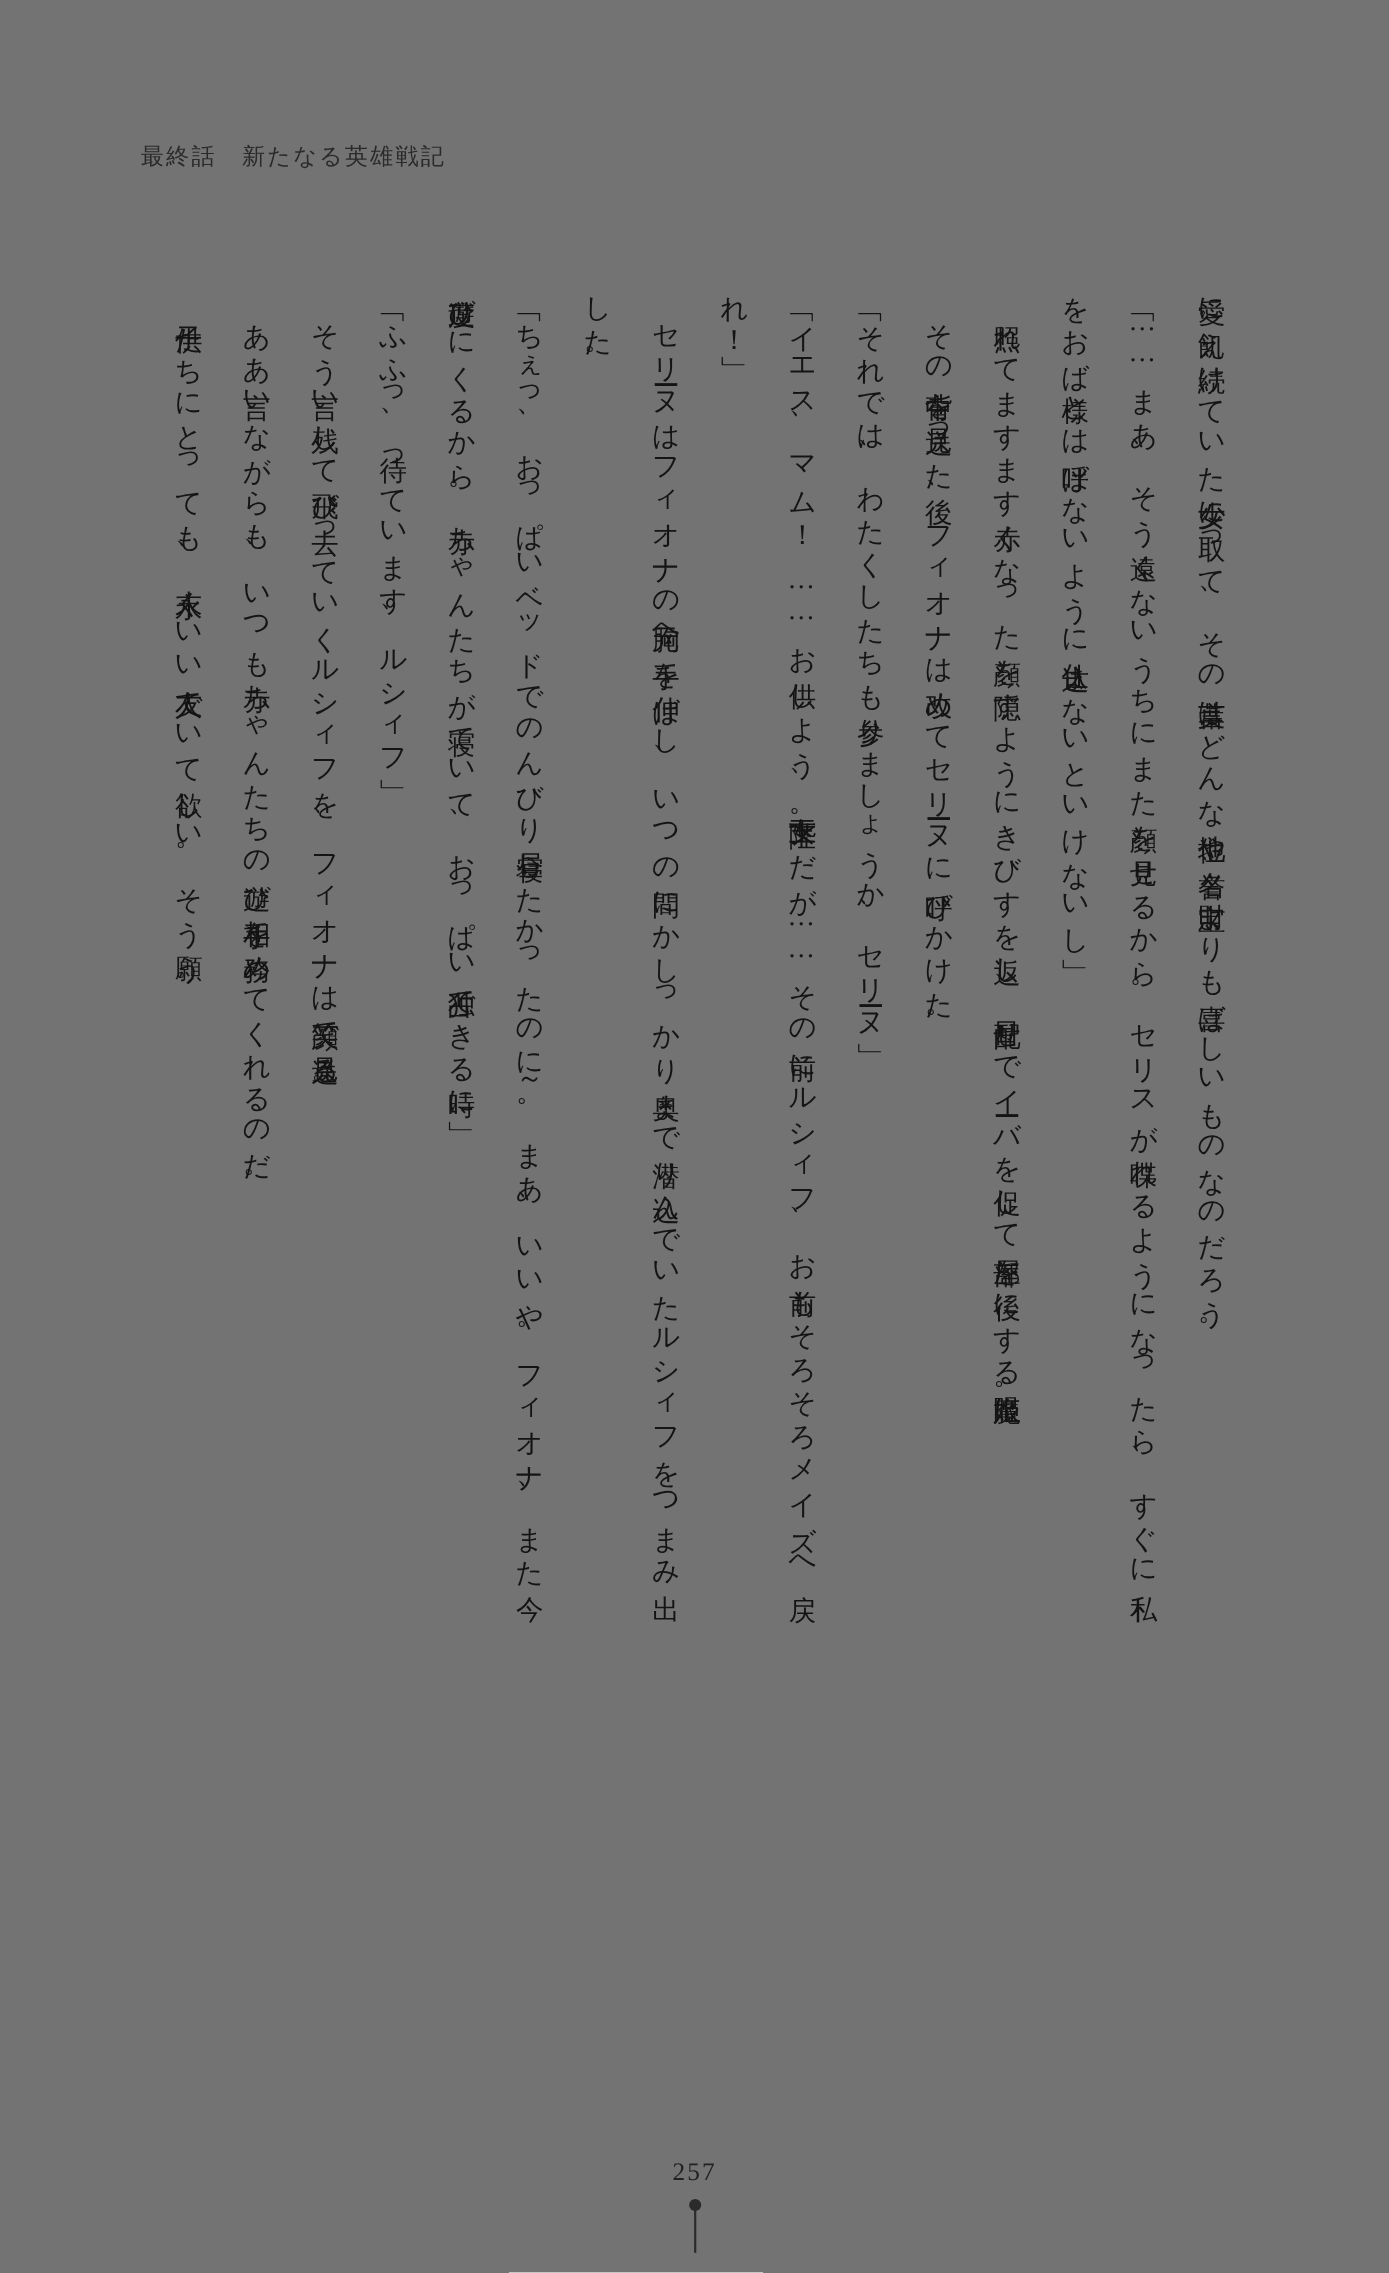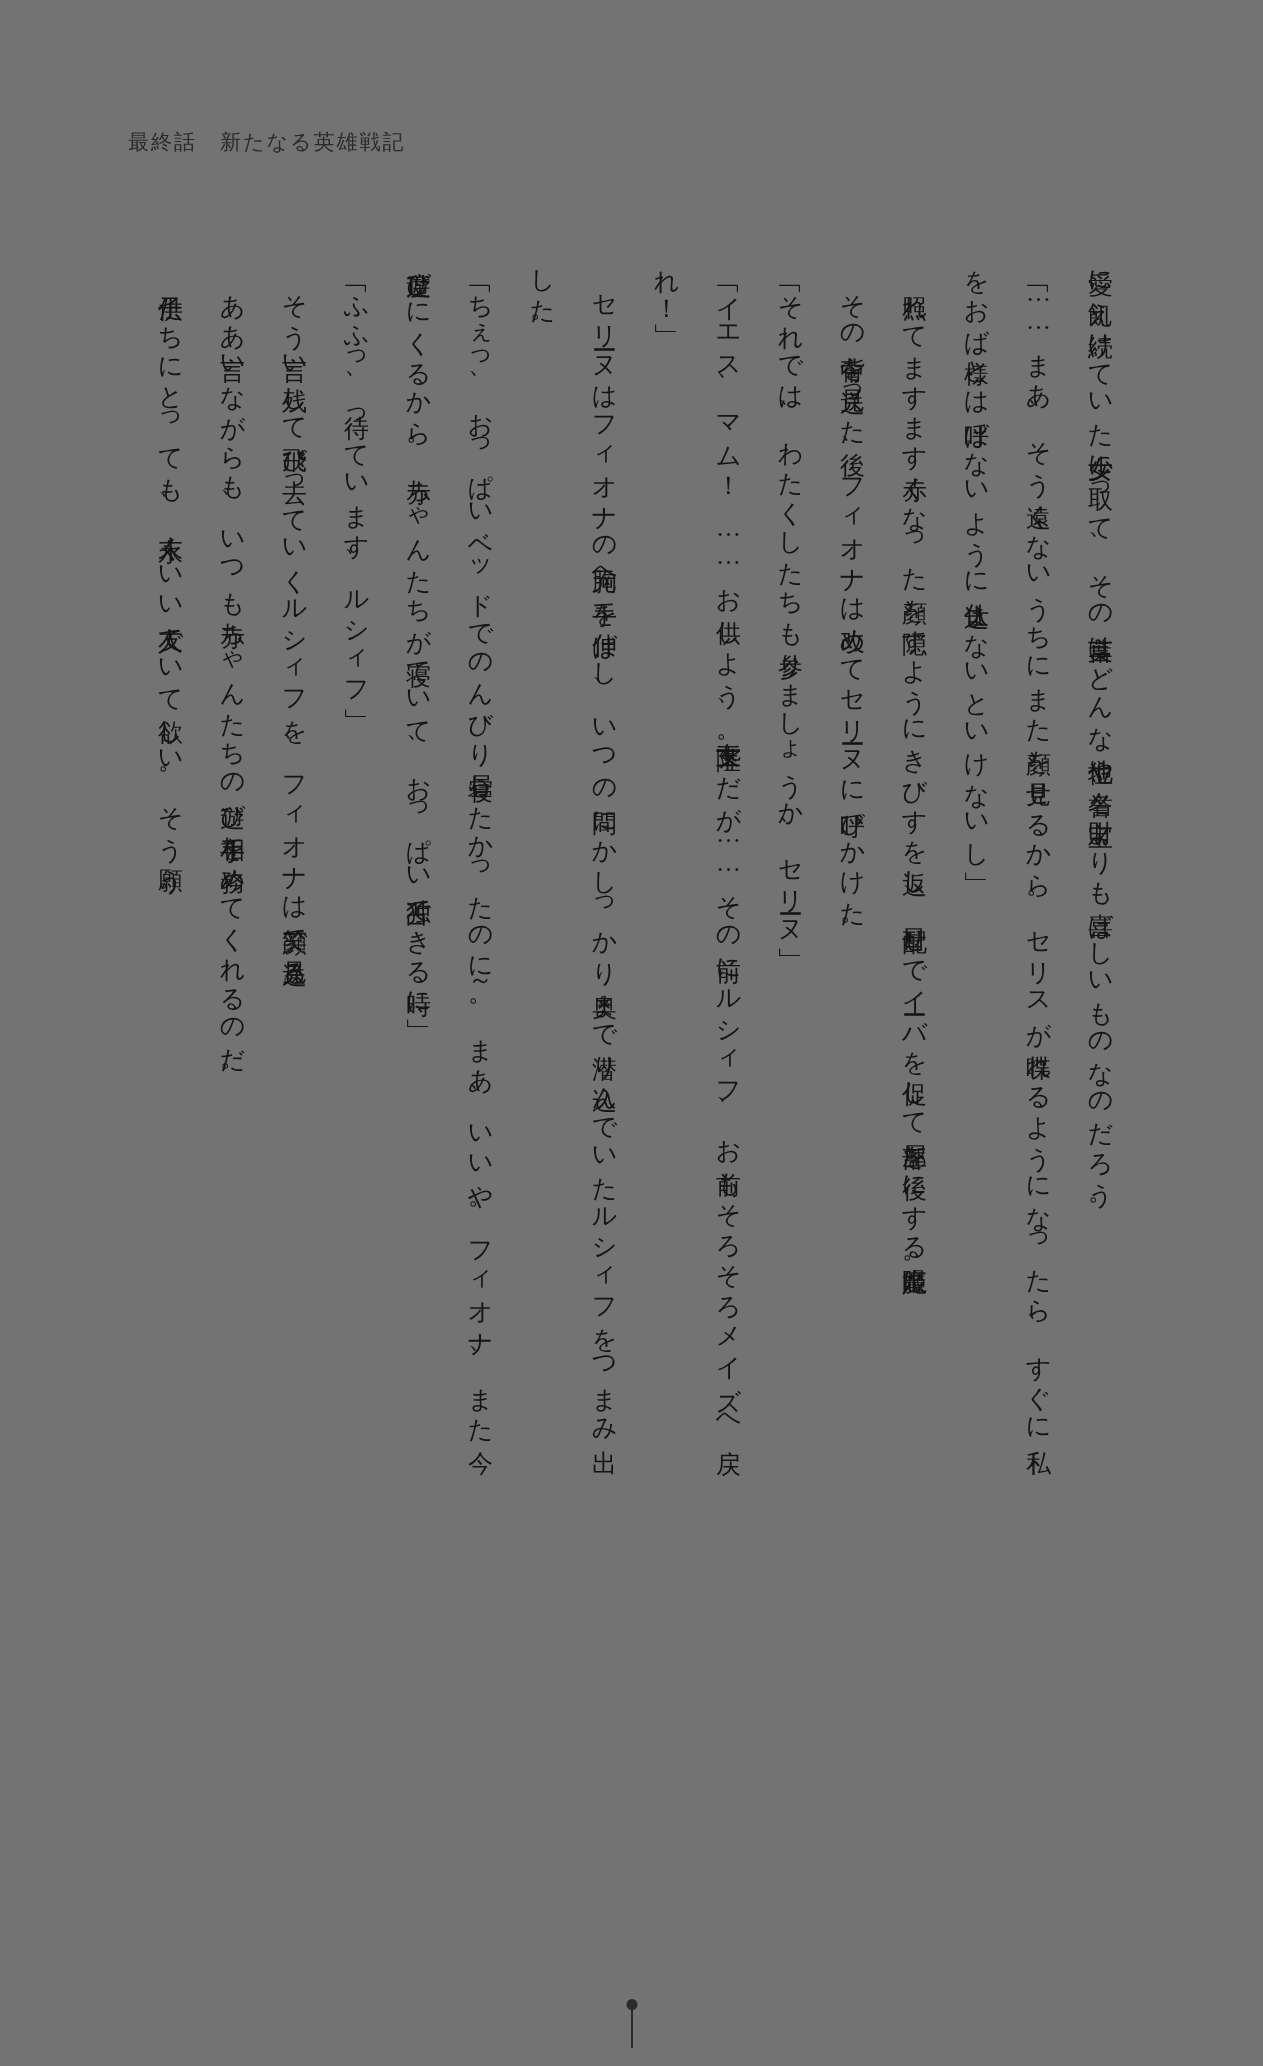--- a/index.html
+++ b/index.html
@@ -100,17 +100,18 @@
     <p class="indent">「それでは、わたくしたちも参りましょうか、セリーヌ」</p>
     <p class="indent">「イエス、マム！　……お供しよう、女王陛下。だが……その前にルシィフ、お前もそろそろメイズへ戻れ！」</p>
     <p class="indent">セリーヌはフィオナの胸元へ手を伸ばし、いつの間にかしっかり奥まで潜り込んでいたルシィフをつまみ出した。</p>
     <p class="indent">「ちぇっ、おっぱいベッドでのんびり昼寝したかったのに～。まあ、いいや。フィオナ、また今度遊びにくるから。赤ちゃんたちが寝ていて、おっぱい独占できる時に」</p>
     <p class="indent">「ふふっ、待っています、ルシィフ」</p>
     <p class="indent">そう言い残して飛び去っていくルシィフを、フィオナは笑顔で見送る。</p>
     <p class="indent">ああ言いながらも、いつも赤ちゃんたちの遊び相手を務めてくれるのだ。</p>
     <p class="indent">子供たちにとっても、末永くいい友人でいて欲しい。そう願う。</p>
   </div>
 
+  <div class="folio">257</div>
 
   <div class="spine-dot"></div>
   <div class="spine-mark"></div>
 
 </div>
 
 </body></html>

